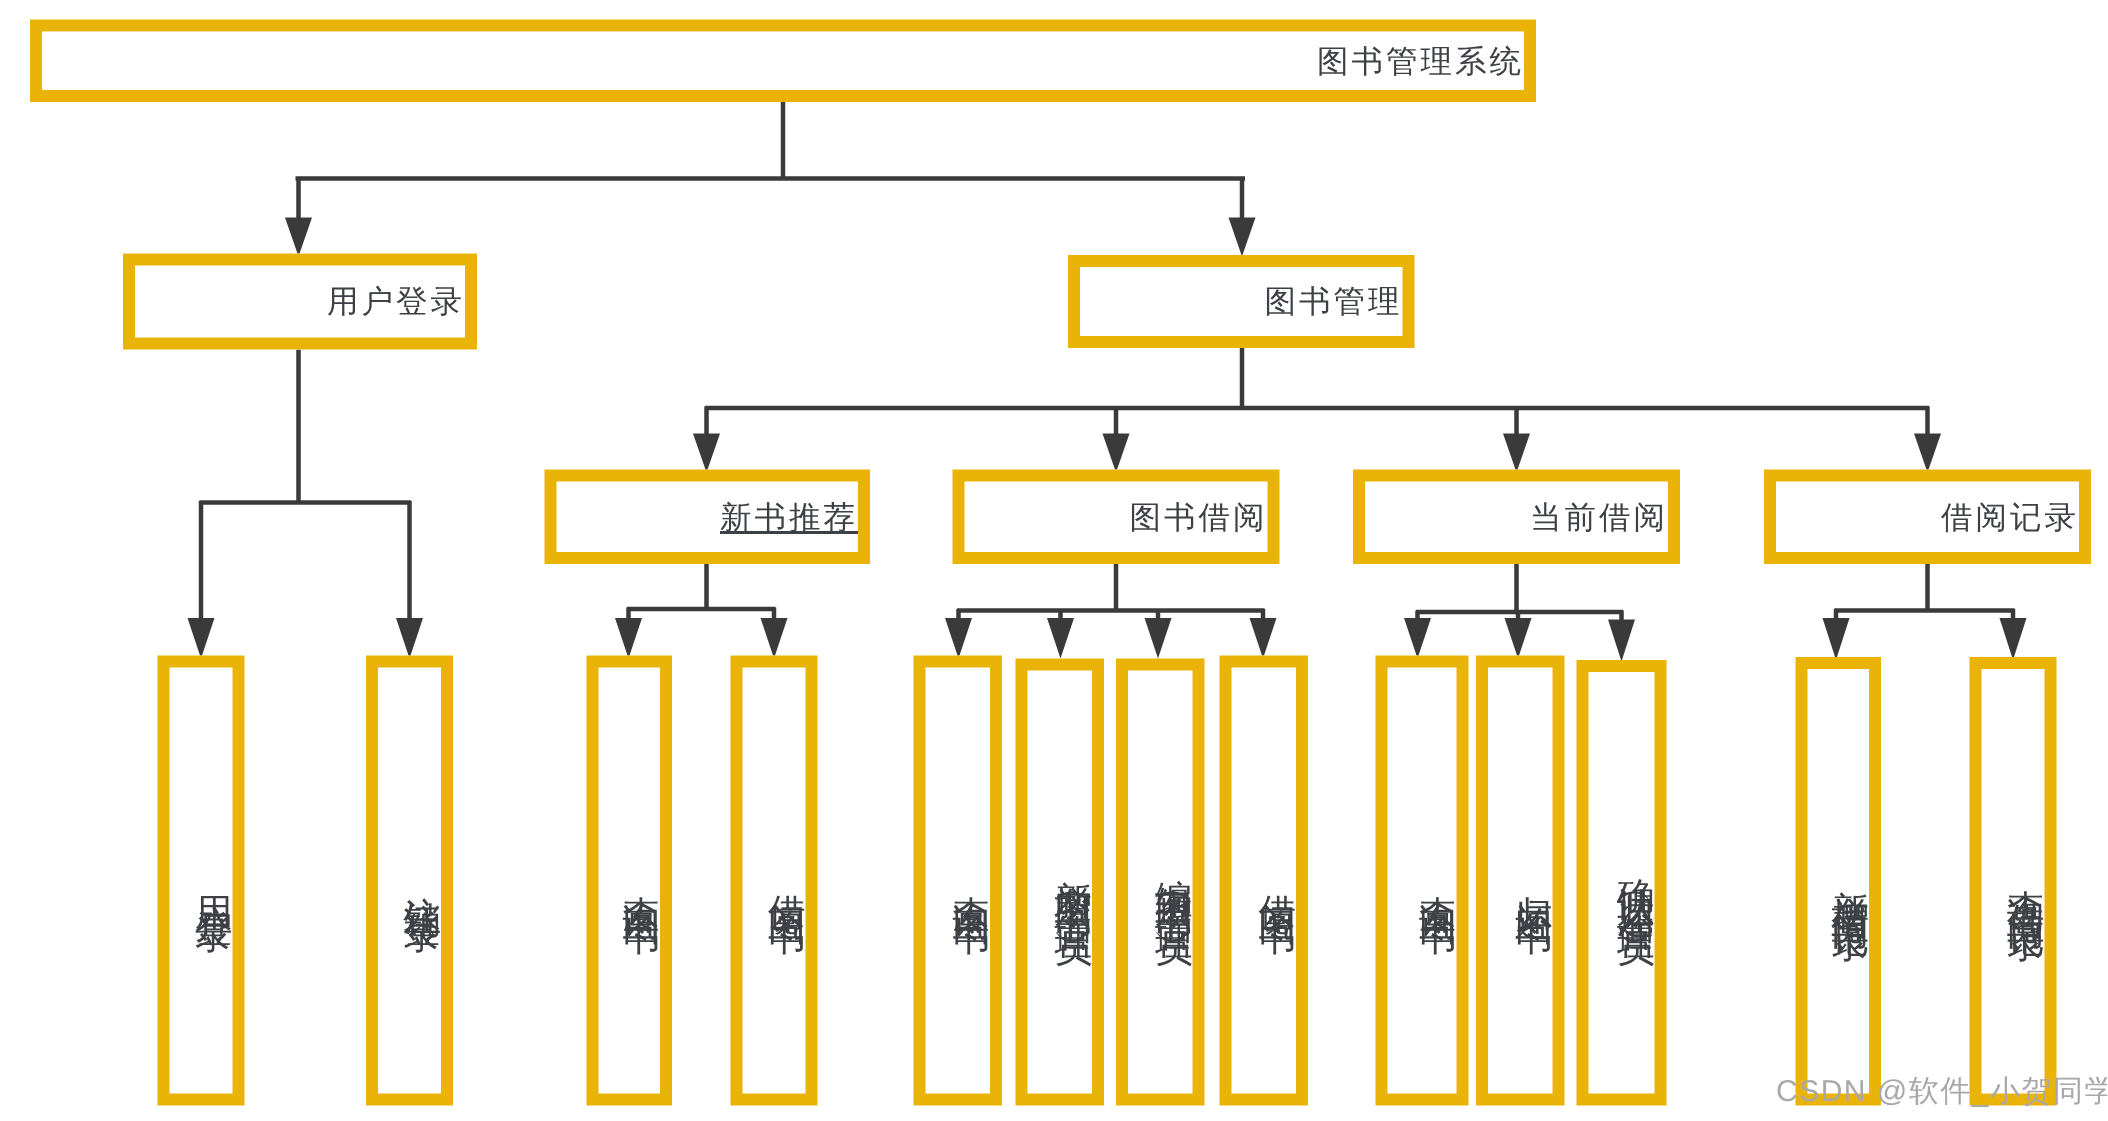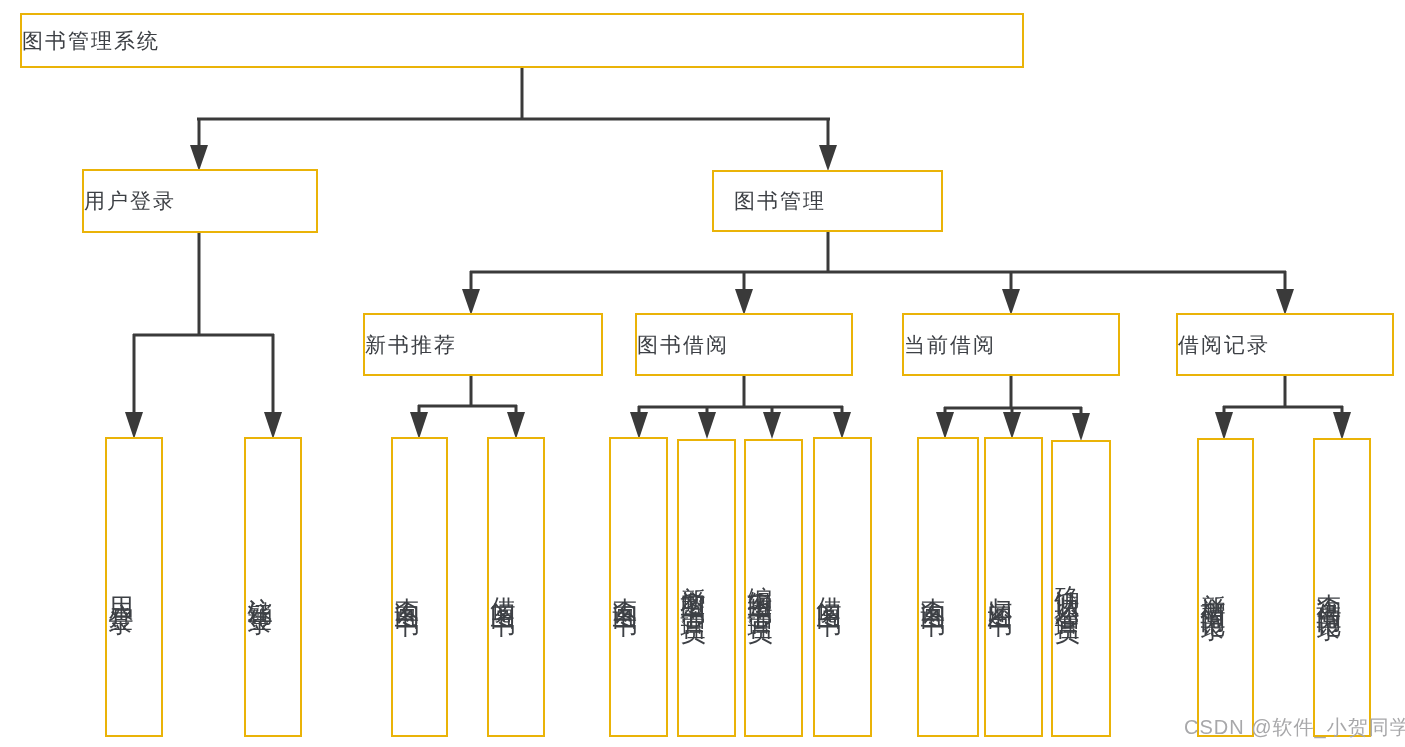--- a/index.html
+++ b/index.html
@@ -17,25 +17,25 @@
   }
   .connectors {
     position: absolute;
     left: 0;
     top: 0;
     z-index: 1;
   }
   .box {
     position: absolute;
     background: #ffffff;
-    border: 2px solid #eab308;
+    border: 8px solid #eab308;
     box-sizing: border-box;
     display: flex;
     align-items: center;
-    justify-content: flex-start;
+    justify-content: flex-end;
     color: #3d4045;
     z-index: 2;
   }
   .h-label {
     font-size: 21px;
     letter-spacing: 2px;
     white-space: nowrap;
   }
   .v-box span {
     writing-mode: vertical-rl;
@@ -129,21 +129,21 @@
     <span class="h-label">图书管理系统</span>
   </div>
 
   <div class="box" style="left:82px; top:169px; width:236px; height:64px;">
     <span class="h-label">用户登录</span>
   </div>
   <div class="box" style="left:712px; top:170px; width:231px; height:62px;padding-left:20px;">
     <span class="h-label">图书管理</span>
   </div>
 
-  <div class="box" style="left:363px; top:313px; width:240px; height:63px;">
+  <div class="box" style="left:363px; top:313px; width:217px; height:63px;text-decoration:underline;">
     <span class="h-label">新书推荐</span>
   </div>
   <div class="box" style="left:902px; top:313px; width:218px; height:63px;">
     <span class="h-label">当前借阅</span>
   </div>
   <div class="box" style="left:635px; top:313px; width:218px; height:63px;">
     <span class="h-label">图书借阅</span>
   </div>
   <div class="box" style="left:1176px; top:313px; width:218px; height:63px;">
     <span class="h-label">借阅记录</span>

